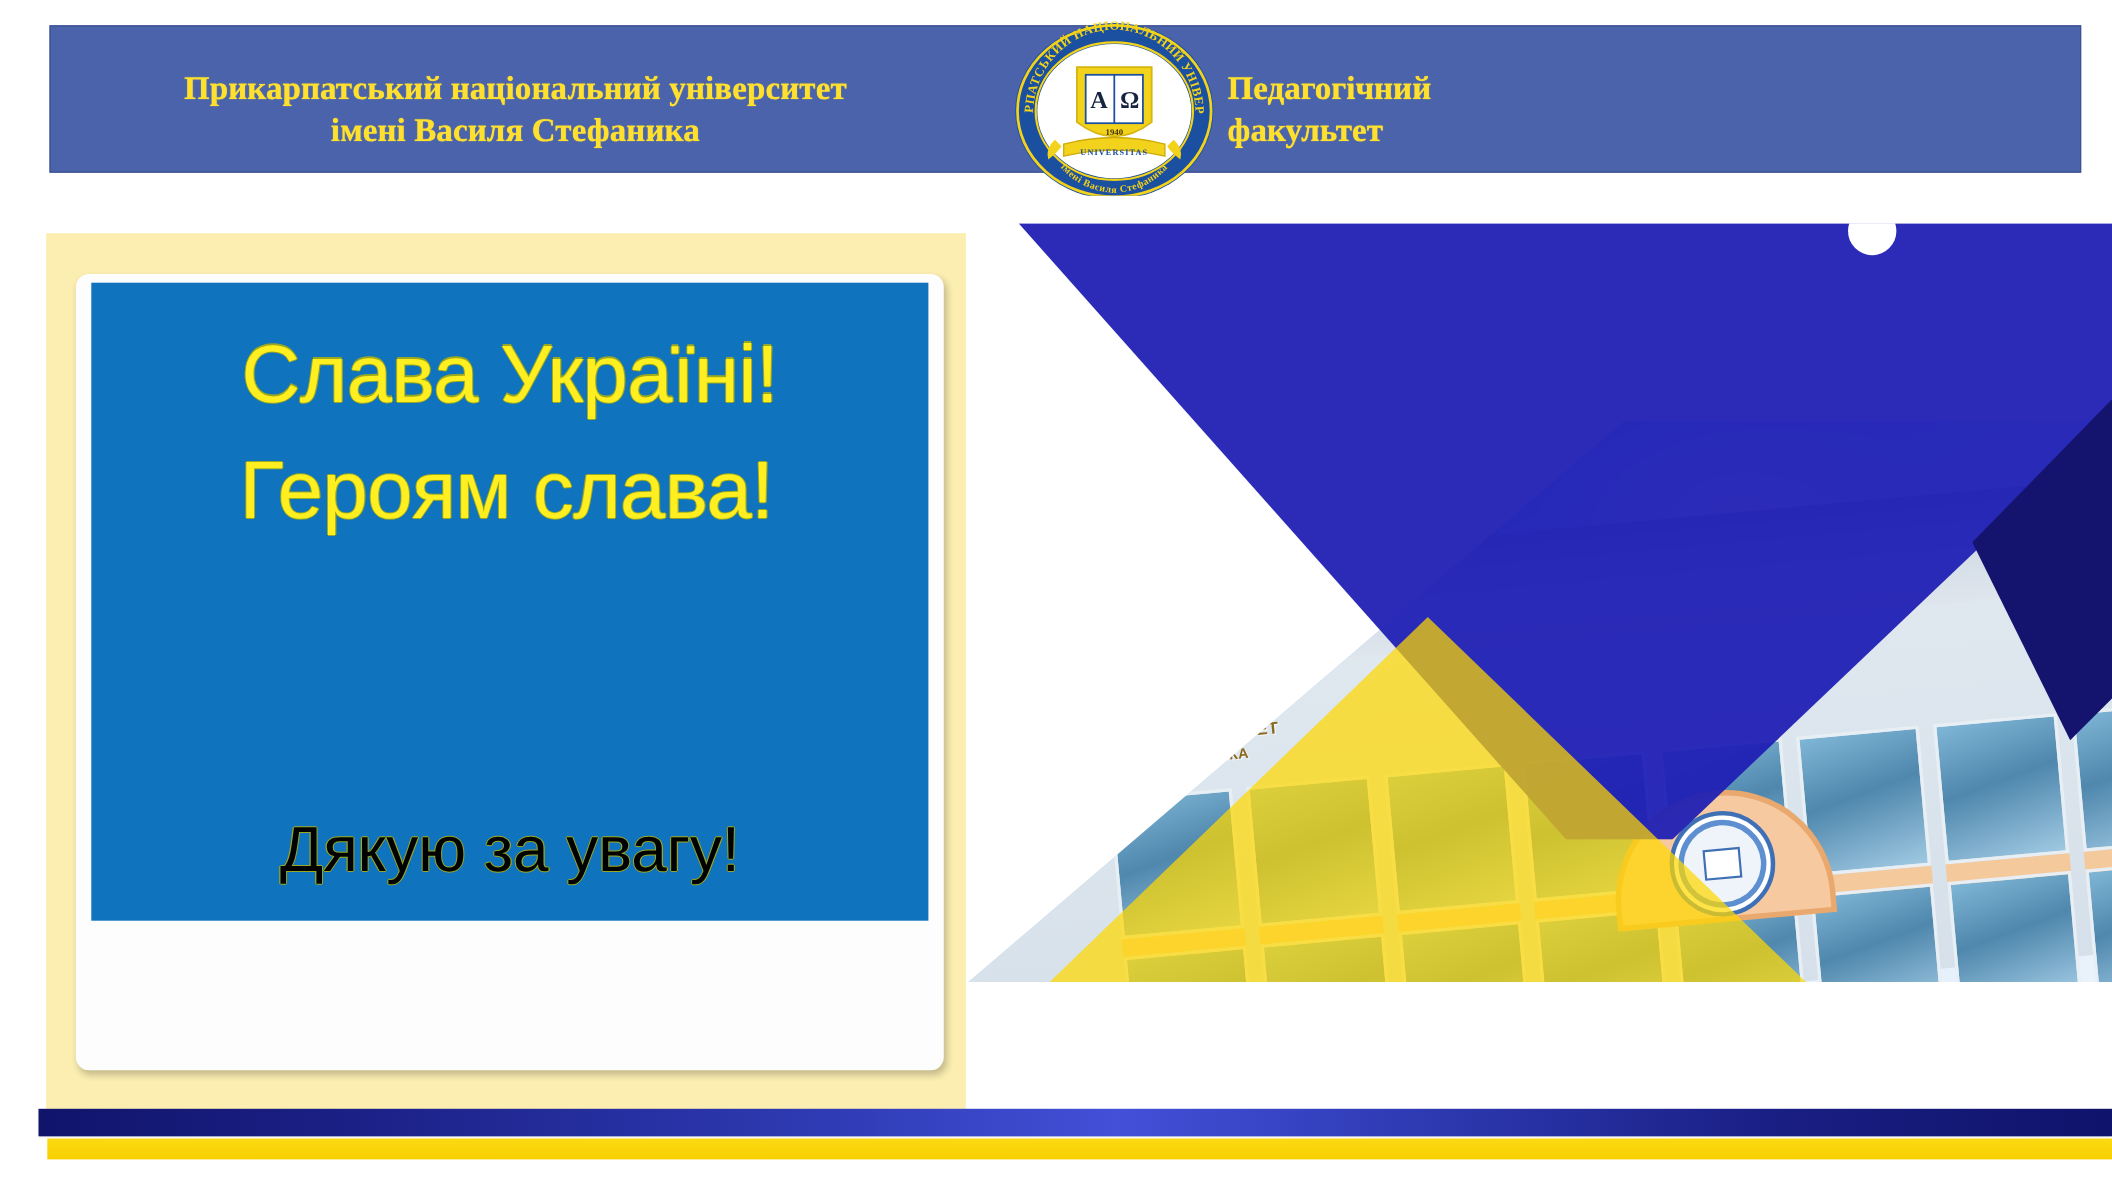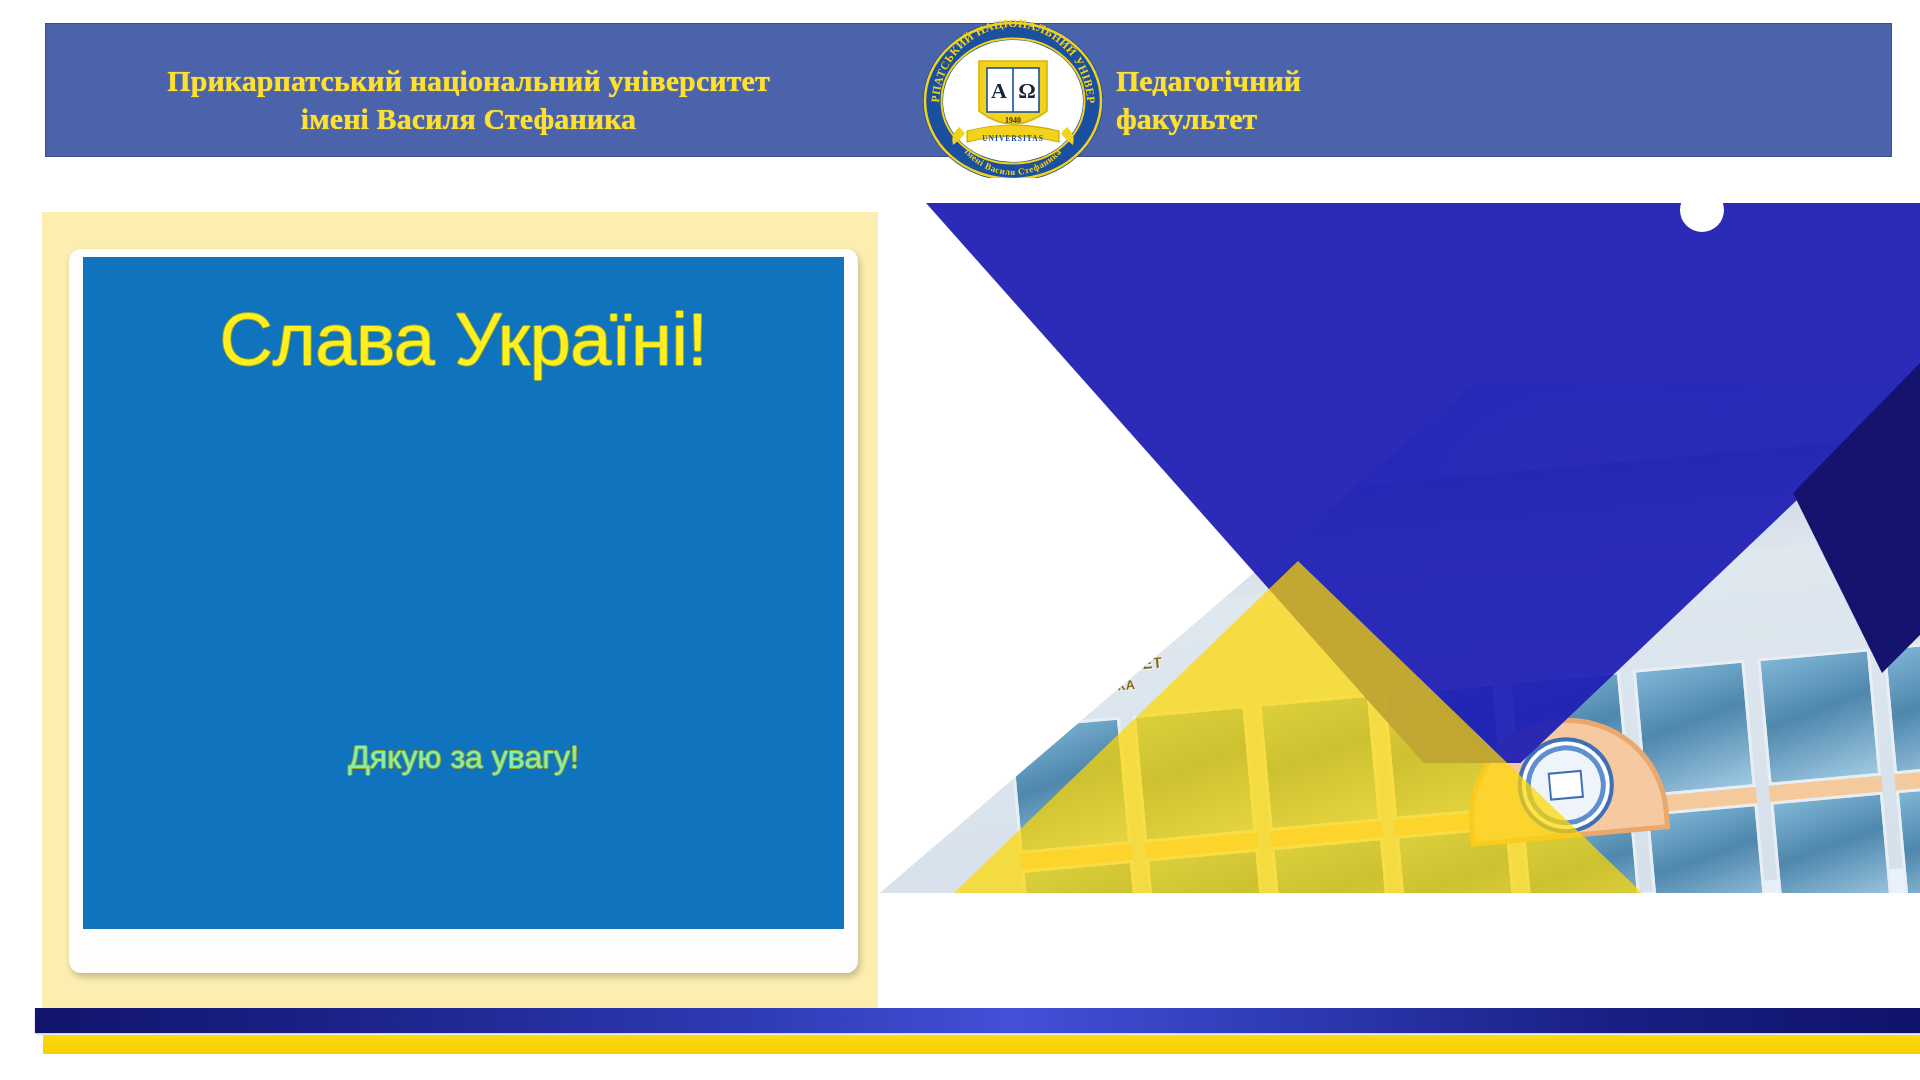--- a/index.html
+++ b/index.html
@@ -261,21 +261,21 @@
     background: #fdfdfd;
     border-radius: 12px;
     box-shadow: 2px 4px 7px rgba(0,0,0,.22);
     z-index: 21;
   }
   .blue-board {
     position: absolute;
     left: 83px;
     top: 257px;
     width: 761px;
-    height: 672px;
+    height: 580px;
     background: #0f73bd;
     z-index: 22;
     color: #fbf348;
     font-family: "Liberation Sans", "DejaVu Sans", sans-serif;
   }
   .slogan {
     position: absolute;
     left: 0; right: 0;
     top: 30px;
     text-align: center;
@@ -286,22 +286,22 @@
     text-shadow:
       1px 0 0 #9aa820, -1px 0 0 #9aa820,
       0 1px 0 #9aa820, 0 -1px 0 #9aa820;
   }
   .slogan .line2 { margin-left: -6px; }
   .thanks {
     position: absolute;
     left: 0; right: 0;
     top: 482px;
     text-align: center;
-    font-size: 32px;
-    color: #86efac;
+    font-size: 58px;
+    color: #000000;
     text-shadow:
       1px 0 0 #9aa820, -1px 0 0 #9aa820,
       0 1px 0 #9aa820, 0 -1px 0 #9aa820;
   }
 
   
   .footer {
     position: absolute;
     left: 35px;
     top: 1008px;
@@ -428,20 +428,21 @@
     <div class="yellow-tri"></div>
     <div class="navy-diamond"></div>
     <div class="art-mask-bottom"></div>
   </div>
 
   <div class="yellow-card"></div>
   <div class="white-frame"></div>
   <div class="blue-board">
     <div class="slogan">
       <div class="line1">Слава Україні!</div>
+      <div class="line2">Героям слава!</div>
     </div>
     <div class="thanks">Дякую за увагу!</div>
   </div>
 
   <div class="footer">
     <div class="footer-blue"></div>
     <div class="footer-yellow"></div>
   </div>
 
 </div>

